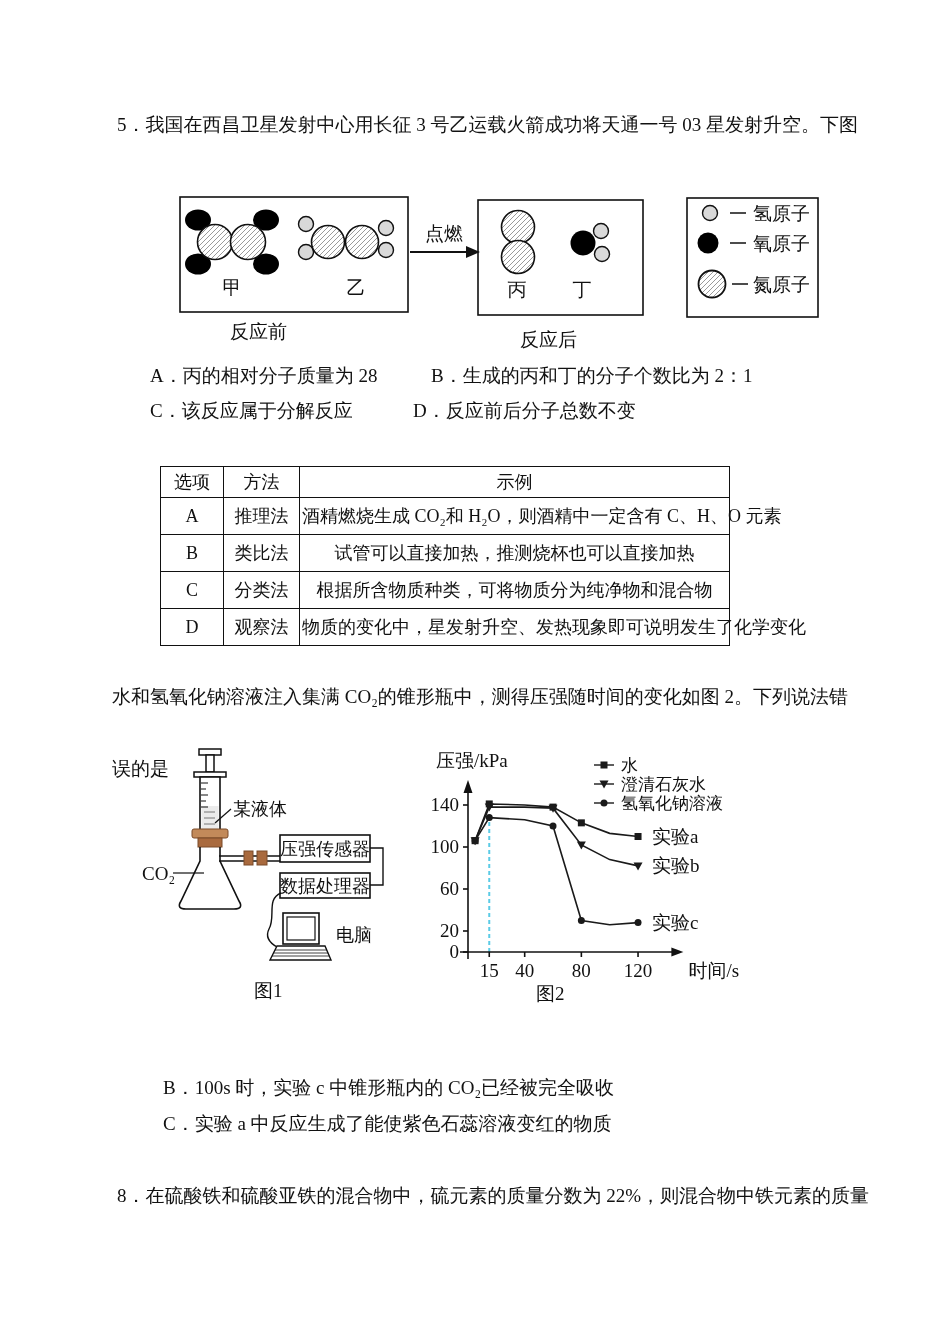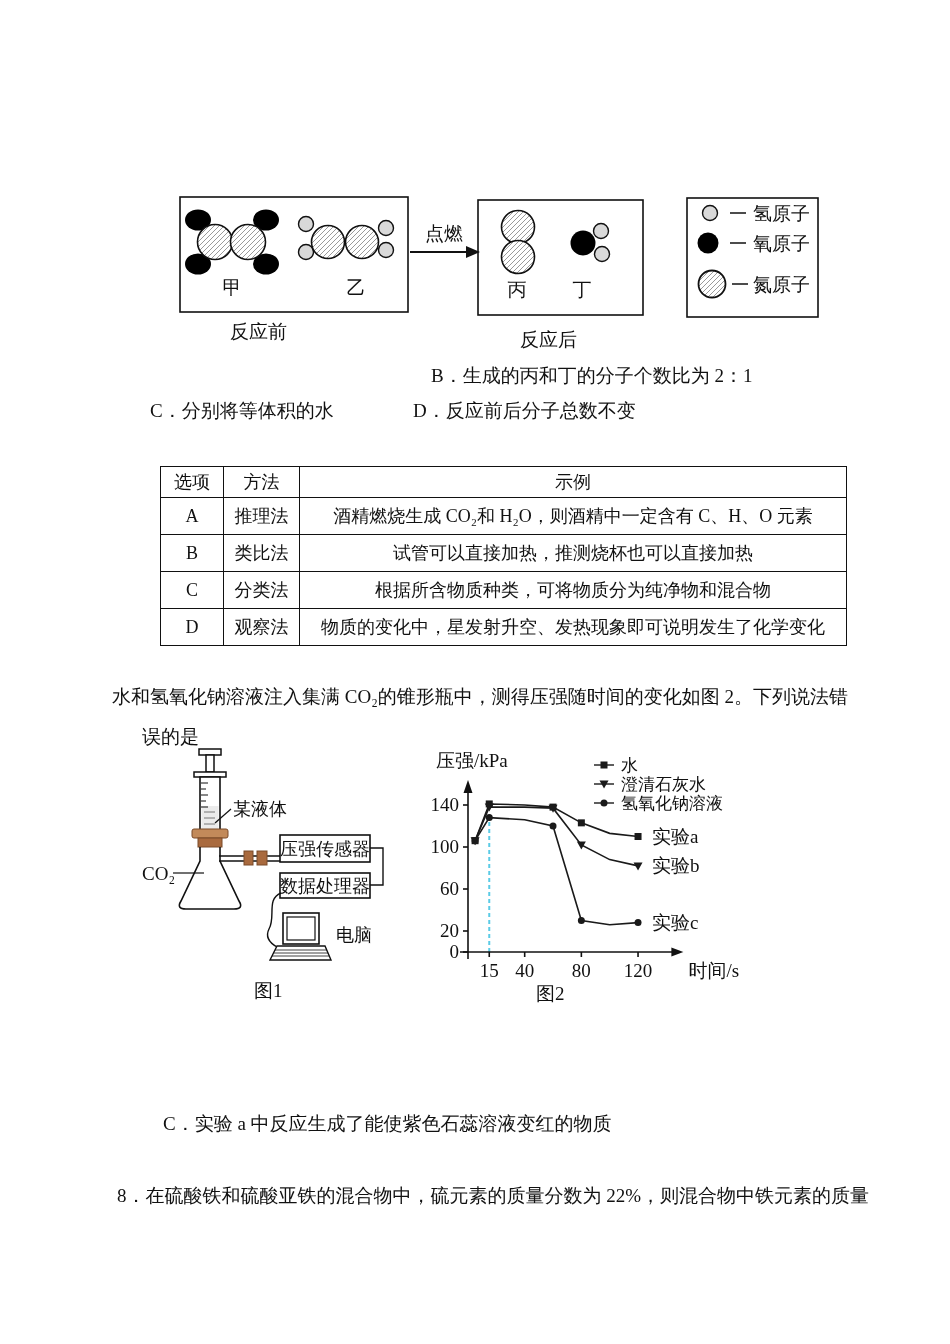--- a/index.html
+++ b/index.html
@@ -5,34 +5,35 @@
   * { margin:0; padding:0; box-sizing:border-box; }
   html,body { background:#ffffff; }
   #page {
     position:relative; width:950px; height:1344px; margin:0 auto;
     background:#ffffff; color:#111;
     font-family:"Liberation Serif","DejaVu Serif",serif;
     font-size:19px; line-height:26px; overflow:hidden;
   }
   .abs { position:absolute; white-space:nowrap; }
   svg text { font-family:"Liberation Serif","DejaVu Serif",serif; fill:#111; }
-  table.qtable { border-collapse:collapse; width:687px; table-layout:fixed; }
+  table.qtable { border-collapse:collapse; width:570px; table-layout:fixed; }
   table.qtable th, table.qtable td {
     border:1.6px solid #111; text-align:center; vertical-align:middle;
     font-weight:400; font-size:18px; padding:0 2px;
   }
   table.qtable th { height:31px; }
   table.qtable td { height:37px; }
   .c1 { width:63px; } .c2 { width:76px;margin-top:12px; }
 </style>
 </head>
 <body>
 
 <div id="page">
 
+  <div class="abs" style="left:117px; top:112px;">5．我国在西昌卫星发射中心用长征 3 号乙运载火箭成功将天通一号 03 星发射升空。下图</div>
 
   <svg class="abs" style="left:170px; top:190px;" width="660" height="168" viewBox="0 0 660 168">
     <defs>
       <pattern id="hatch" patternUnits="userSpaceOnUse" width="5" height="5">
         <rect width="5" height="5" fill="#ffffff"></rect>
         <path d="M0,5 L5,0 M-1,1 L1,-1 M4,6 L6,4" stroke="#9a9a9a" stroke-width="1"></path>
       </pattern>
     </defs>
 
     <rect x="10" y="7" width="228" height="115" fill="none" stroke="#111" stroke-width="1.6"></rect>
@@ -86,22 +87,23 @@
     <line x1="560" y1="23" x2="576" y2="23" stroke="#111" stroke-width="1.5"></line>
     <text x="583" y="30" font-size="19">氢原子</text>
     <circle cx="538" cy="53" r="10.5" fill="#000"></circle>
     <line x1="560" y1="53" x2="576" y2="53" stroke="#111" stroke-width="1.5"></line>
     <text x="583" y="60" font-size="19">氧原子</text>
     <circle cx="542" cy="94" r="13.5" fill="url(#hatch)" stroke="#111" stroke-width="1.8"></circle>
     <line x1="562" y1="94" x2="578" y2="94" stroke="#111" stroke-width="1.5"></line>
     <text x="583" y="101" font-size="19">氮原子</text>
   </svg>
 
+  <div class="abs" style="left:150px; top:363px;">A．丙的相对分子质量为 28</div>
   <div class="abs" style="left:413px; top:363px;margin-left:18px;">B．生成的丙和丁的分子个数比为 2：1</div>
-  <div class="abs" style="left:150px; top:398px;">C．分别将等体积的水</div>
+  <div class="abs" style="left:150px; top:398px;">C．该反应属于分解反应</div>
   <div class="abs" style="left:413px; top:398px;">D．反应前后分子总数不变</div>
 
   <div class="abs" style="left:160px; top:466px;">
     <table class="qtable">
       <tbody>
           <tr>
         <th class="c1">选项</th>
         <th class="c2">方法</th>
         <th>示例</th>
       </tr>
@@ -123,21 +125,21 @@
       <tr>
         <td>D</td>
         <td>观察法</td>
         <td>物质的变化中，星发射升空、发热现象即可说明发生了化学变化</td>
       </tr>
     </tbody>
       </table>
   </div>
 
   <div class="abs" style="left:112px; top:684px;">水和氢氧化钠溶液注入集满 CO₂的锥形瓶中，测得压强随时间的变化如图 2。下列说法错</div>
-  <div class="abs" style="left:112px; top:724px;margin-left:30px;">误的是</div>
+  <div class="abs" style="left:112px; top:756px;">误的是</div>
 
   <svg class="abs" style="left:120px; top:745px;" width="300" height="265" viewBox="0 0 300 265">
 
     <g stroke="#111" fill="#fff">
       <rect x="79" y="4" width="22" height="6" stroke-width="1.5"></rect>
       <rect x="86" y="10" width="8" height="17" stroke-width="1.5"></rect>
       <rect x="74" y="27" width="32" height="5" stroke-width="1.5"></rect>
       <rect x="80" y="32" width="20" height="56" stroke-width="1.6"></rect>
       <rect x="81.5" y="61" width="17" height="26" fill="#ebebeb" stroke="none"></rect>
       <g stroke="#777" stroke-width="1">
@@ -248,17 +250,18 @@
       <text x="191" y="26" font-size="17">水</text>
       <line x1="164" y1="39" x2="184" y2="39" stroke="#1a1a1a" stroke-width="1.4"></line>
       <polygon points="169.5,35.5 178.5,35.5 174,43.5" fill="#1a1a1a"></polygon>
       <text x="191" y="45" font-size="17">澄清石灰水</text>
       <line x1="164" y1="58" x2="184" y2="58" stroke="#1a1a1a" stroke-width="1.4"></line>
       <circle cx="174" cy="58" r="3.5" fill="#1a1a1a"></circle>
       <text x="191" y="64" font-size="17">氢氧化钠溶液</text>
     </svg>
   <div class="abs" style="left:536px; top:981px;">图2</div>
 
+  <div class="abs" style="left:163px; top:1075px;">B．100s 时，实验 c 中锥形瓶内的 CO₂已经被完全吸收</div>
   <div class="abs" style="left:163px; top:1111px;">C．实验 a 中反应生成了能使紫色石蕊溶液变红的物质</div>
 
   <div class="abs" style="left:117px; top:1183px;">8．在硫酸铁和硫酸亚铁的混合物中，硫元素的质量分数为 22%，则混合物中铁元素的质量</div>
 
 </div>
 
 </body></html>

